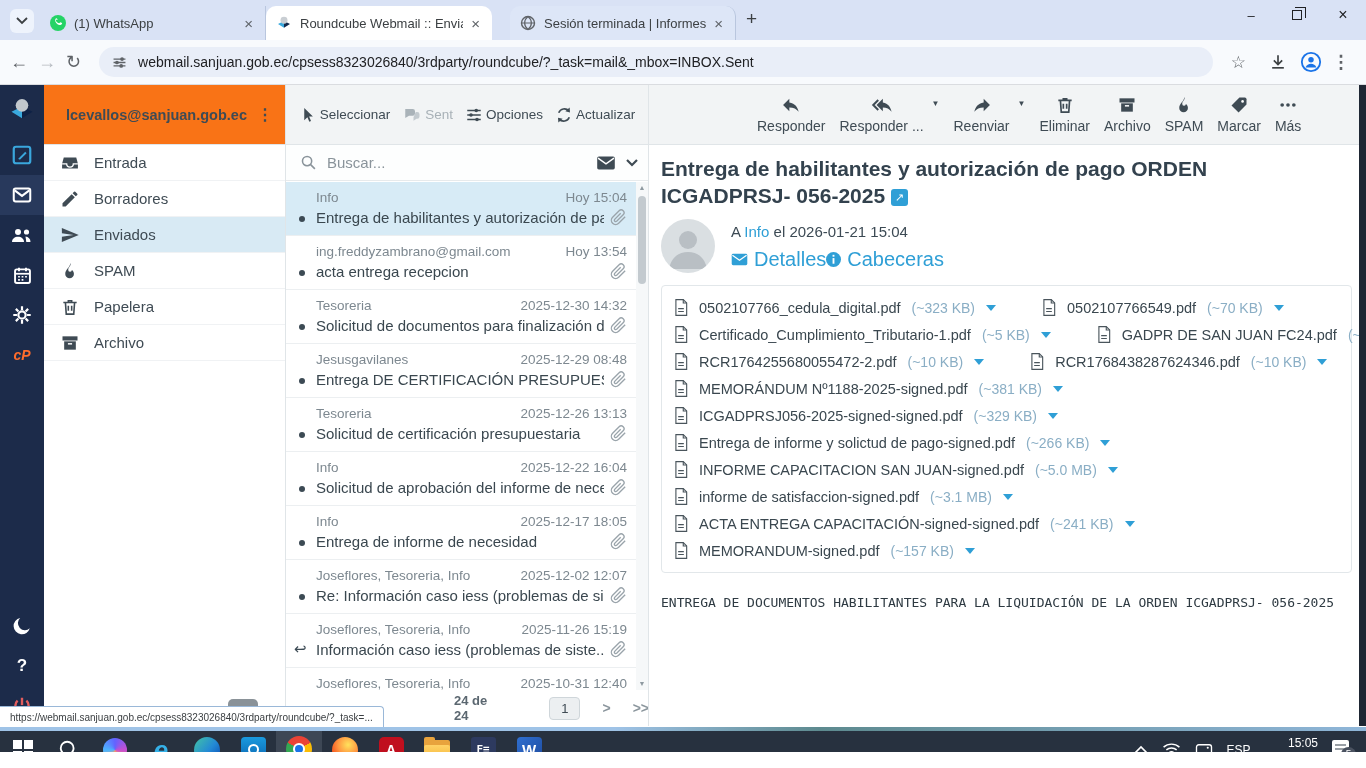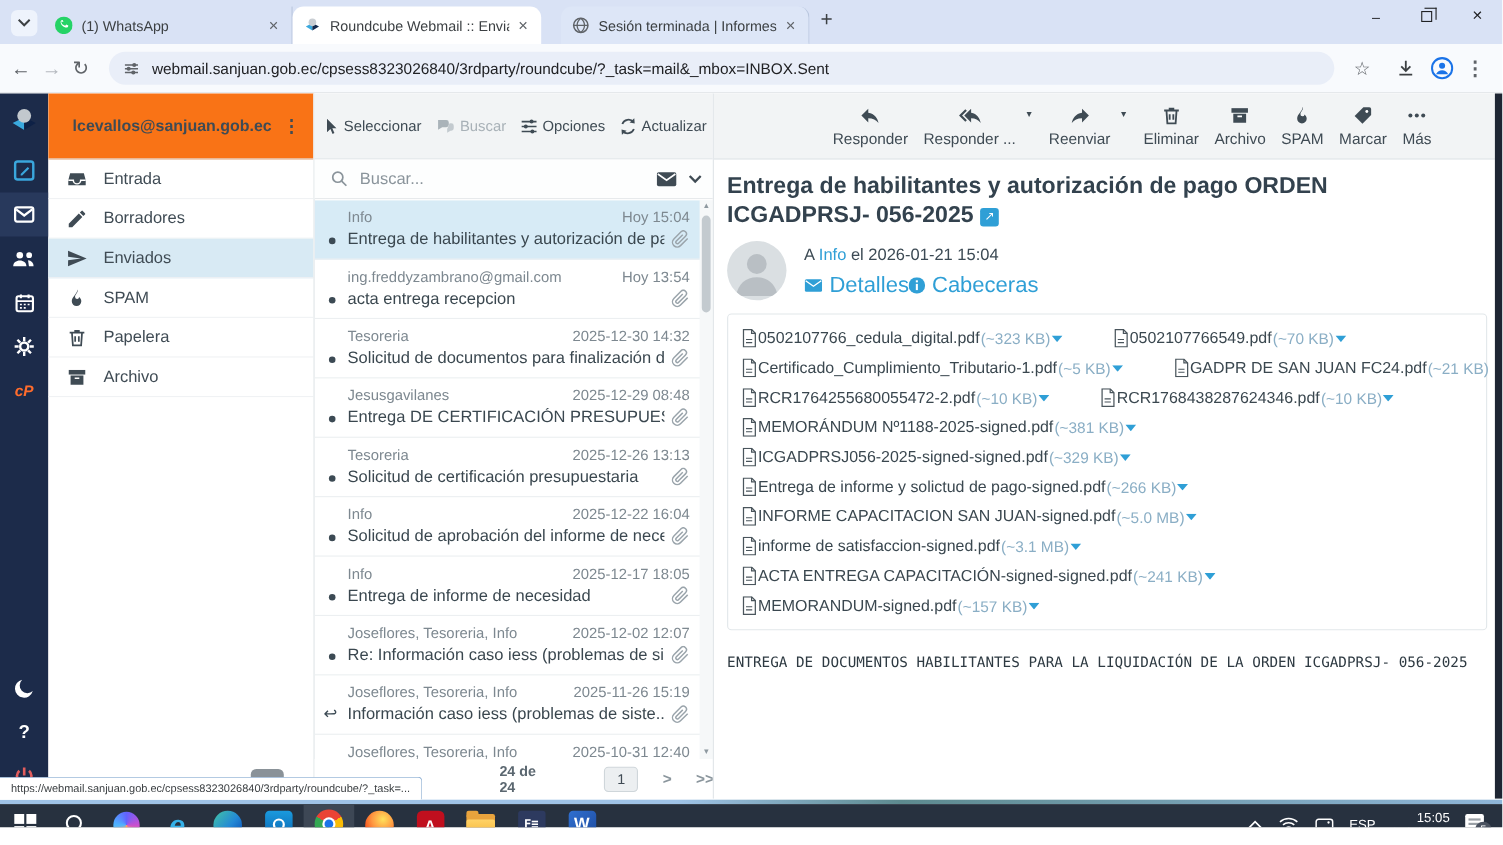--- a/index.html
+++ b/index.html
@@ -81,21 +81,21 @@
   .extlink { display:inline-flex; width:17px; height:17px; border-radius:3px; background:#2f9fd6; color:#fff; font-size:11px; align-items:center; justify-content:center; vertical-align:2px; margin-left:6px; font-weight:normal; }
   .meta { display:flex; padding:10px 0 0 12px; }
   .avatar { width:54px; height:54px; border-radius:50%; background:#dadfe2; overflow:hidden; flex:0 0 54px; }
   .meta-text { margin-left:16px; padding-top:4px; }
   .meta-line { font-size:15px; color:#3c4a54; }
   .bluelink { color:#2f9fd6; }
   .meta-actions { display:flex; align-items:center; gap:0; margin-top:8px; font-size:20px; color:#2f9fd6; }
   .meta-actions .act { display:flex; align-items:center; gap:6px; }
   .attbox { margin:12px 8px 0 12px; width:691px; border:1px solid #e2e7ea; border-radius:4px; padding:8px 12px; }
   .att-row { display:flex; gap:46px; height:27px; align-items:center; }
-  .att { display:flex; align-items:center; gap:1px; }
+  .att { display:flex; align-items:center; gap:11px; }
   .att-name { font-size:14.5px; color:#3a474f; white-space:nowrap; }
   .att-size { font-size:14px; color:#8aaec5; white-space:nowrap; }
   .msgbody { padding:22px 0 0 12px; font-family:"DejaVu Sans Mono", monospace; font-size:13px; color:#2e3a42; }
   .edgebar { position:absolute; left:1359px; top:0; width:7px; height:641px; background:#1e2633; }
 
   
   .toastedge { position:absolute; left:228px; top:699px; width:30px; height:10px; border-radius:5px 5px 0 0; background:#8a9298; }
   .statusbar { position:absolute; left:0; top:706px; height:21px; background:#fff; border:1px solid #9ab8d8; border-left:none; border-bottom:none; border-radius:0 4px 0 0; display:flex; align-items:center; padding:0 10px; z-index:40; }
   .statusbar span { font-size:10px; color:#3c4043; white-space:nowrap; }
   .sliver { position:absolute; left:0; top:727px; width:1366px; height:4px; background:linear-gradient(90deg,#9fc3e7 0 45%, #5d8a8f 60%, #8fb6d9); }
@@ -325,21 +325,21 @@
           <svg width="18" height="18" viewBox="0 0 24 24">
               <polygon points="7,2.5 7,19 11.2,15 13.8,21 16,20 13.5,14 18.5,14" fill="#3f4b54"></polygon>
             </svg>
           <span>Seleccionar</span>
         </div>
         <div class="tbtn disabled">
           <svg width="20" height="18" viewBox="0 0 24 24">
               <path d="M3 4h10a3 3 0 013 3v3a3 3 0 01-3 3H8l-5 3z" fill="#aab3b9"></path>
               <path d="M17 8h2a3 3 0 013 3v3a3 3 0 01-3 3h-1l-4 2.5V15" fill="#c3cacf"></path>
             </svg>
-          <span>Buscar</span>
+          <span>Sent</span>
         </div>
         <div class="tbtn">
           <svg width="18" height="18" viewBox="0 0 24 24">
               <path d="M3 6h18M3 12h18M3 18h18" stroke="#3f4b54" stroke-width="2"></path>
               <circle cx="15" cy="6" r="2.4" fill="#3f4b54"></circle>
               <circle cx="8" cy="12" r="2.4" fill="#3f4b54"></circle>
               <circle cx="16" cy="18" r="2.4" fill="#3f4b54"></circle>
             </svg>
           <span>Opciones</span>
         </div>

